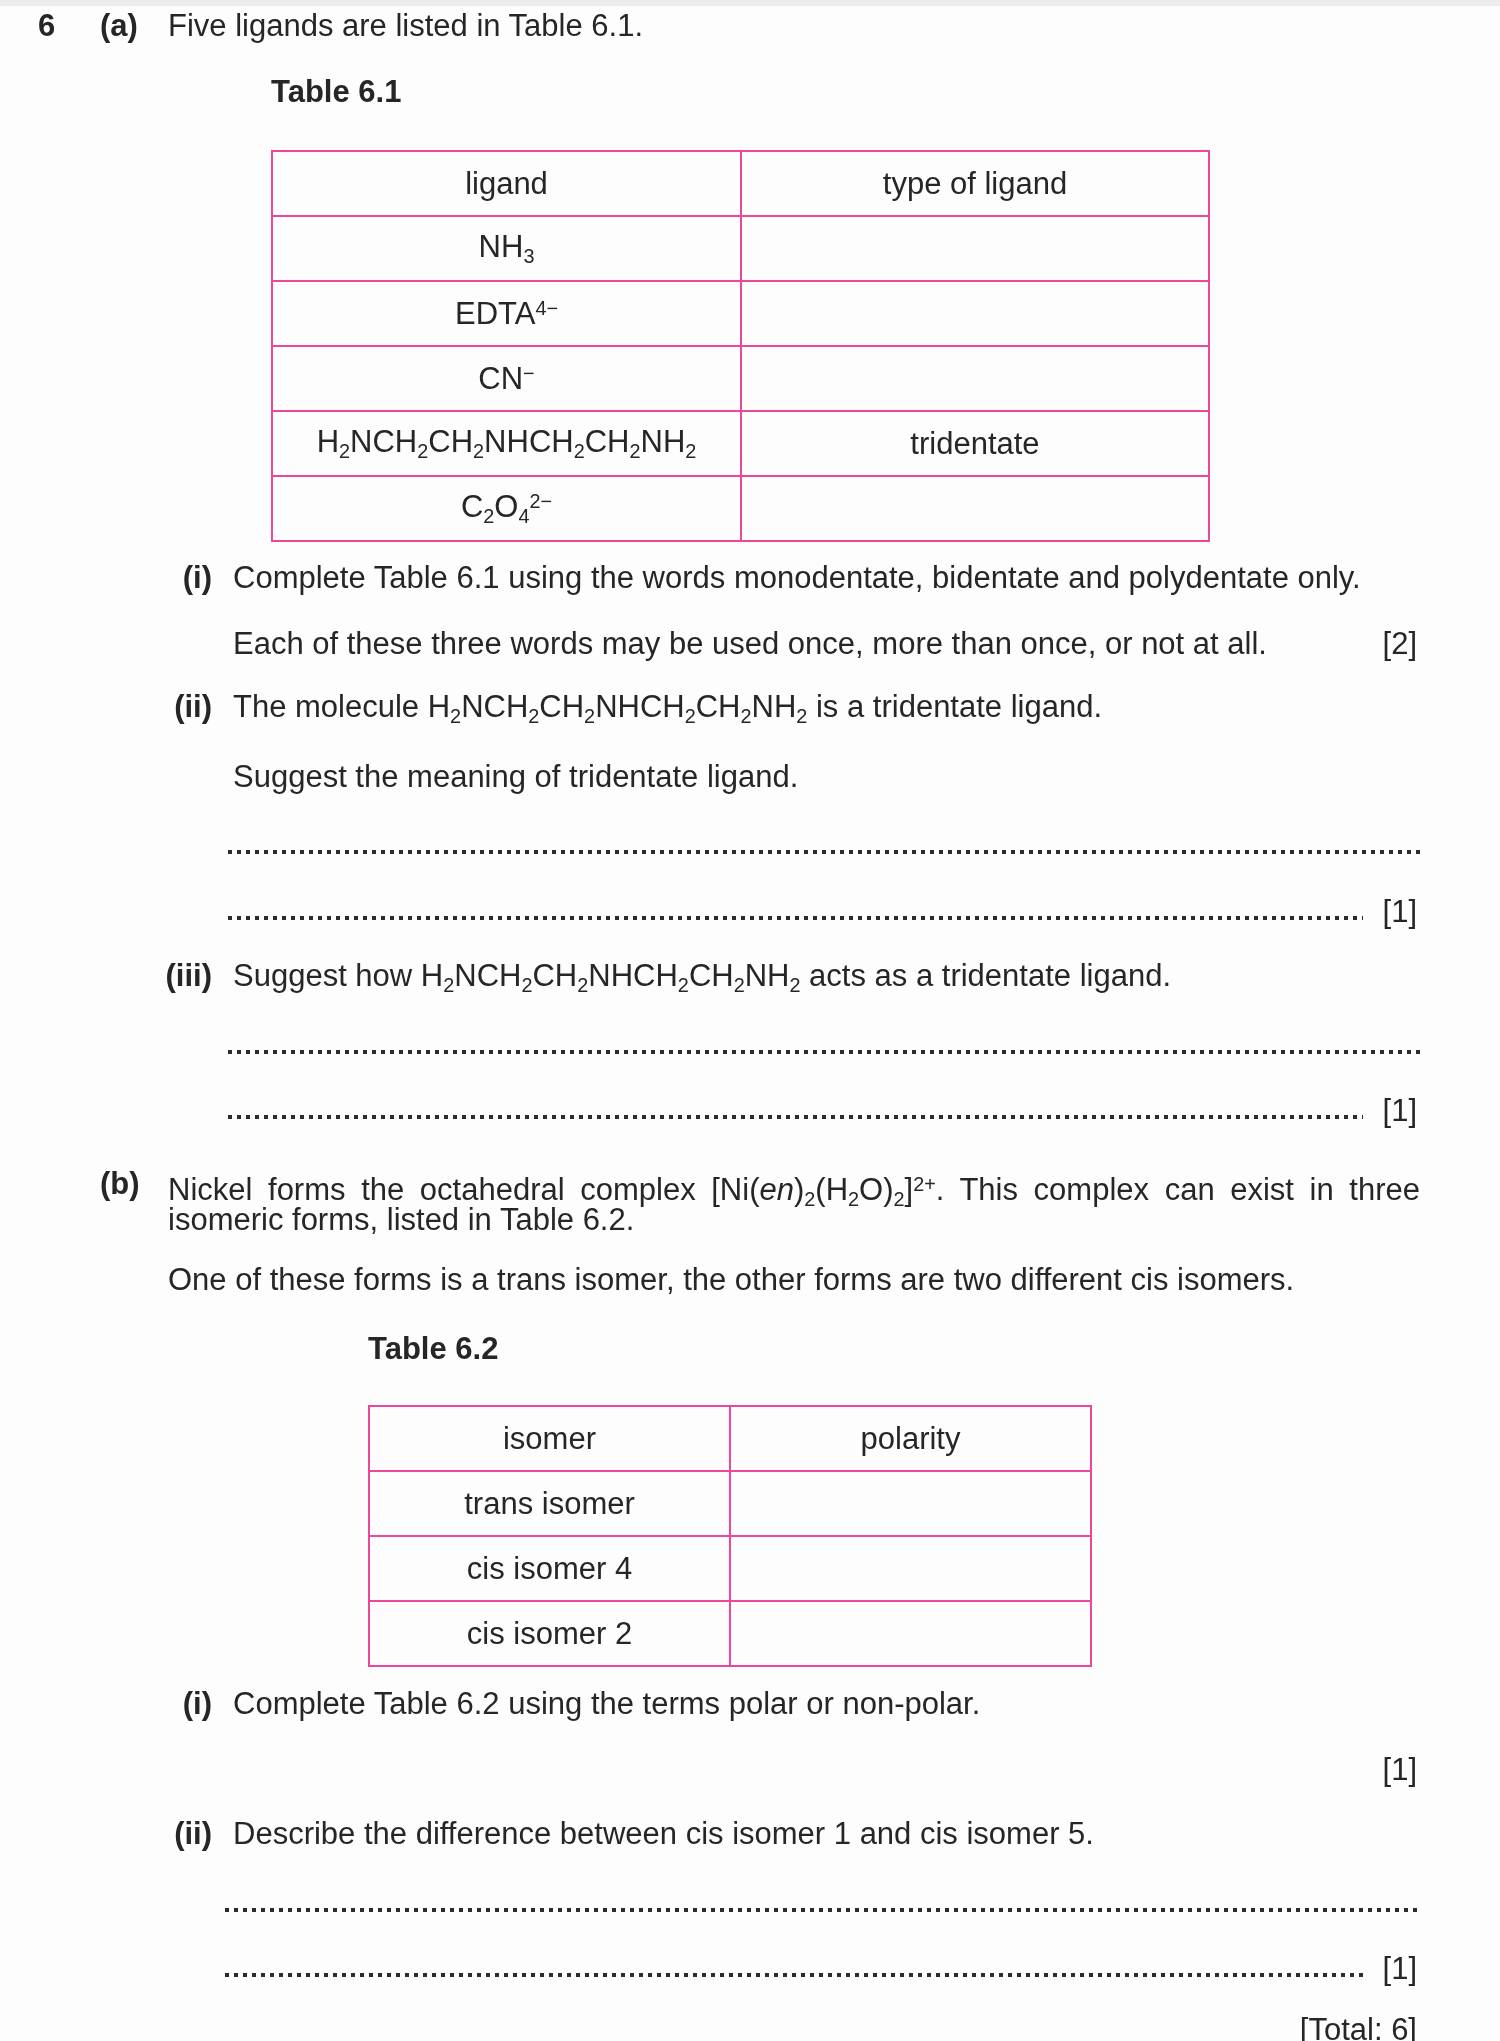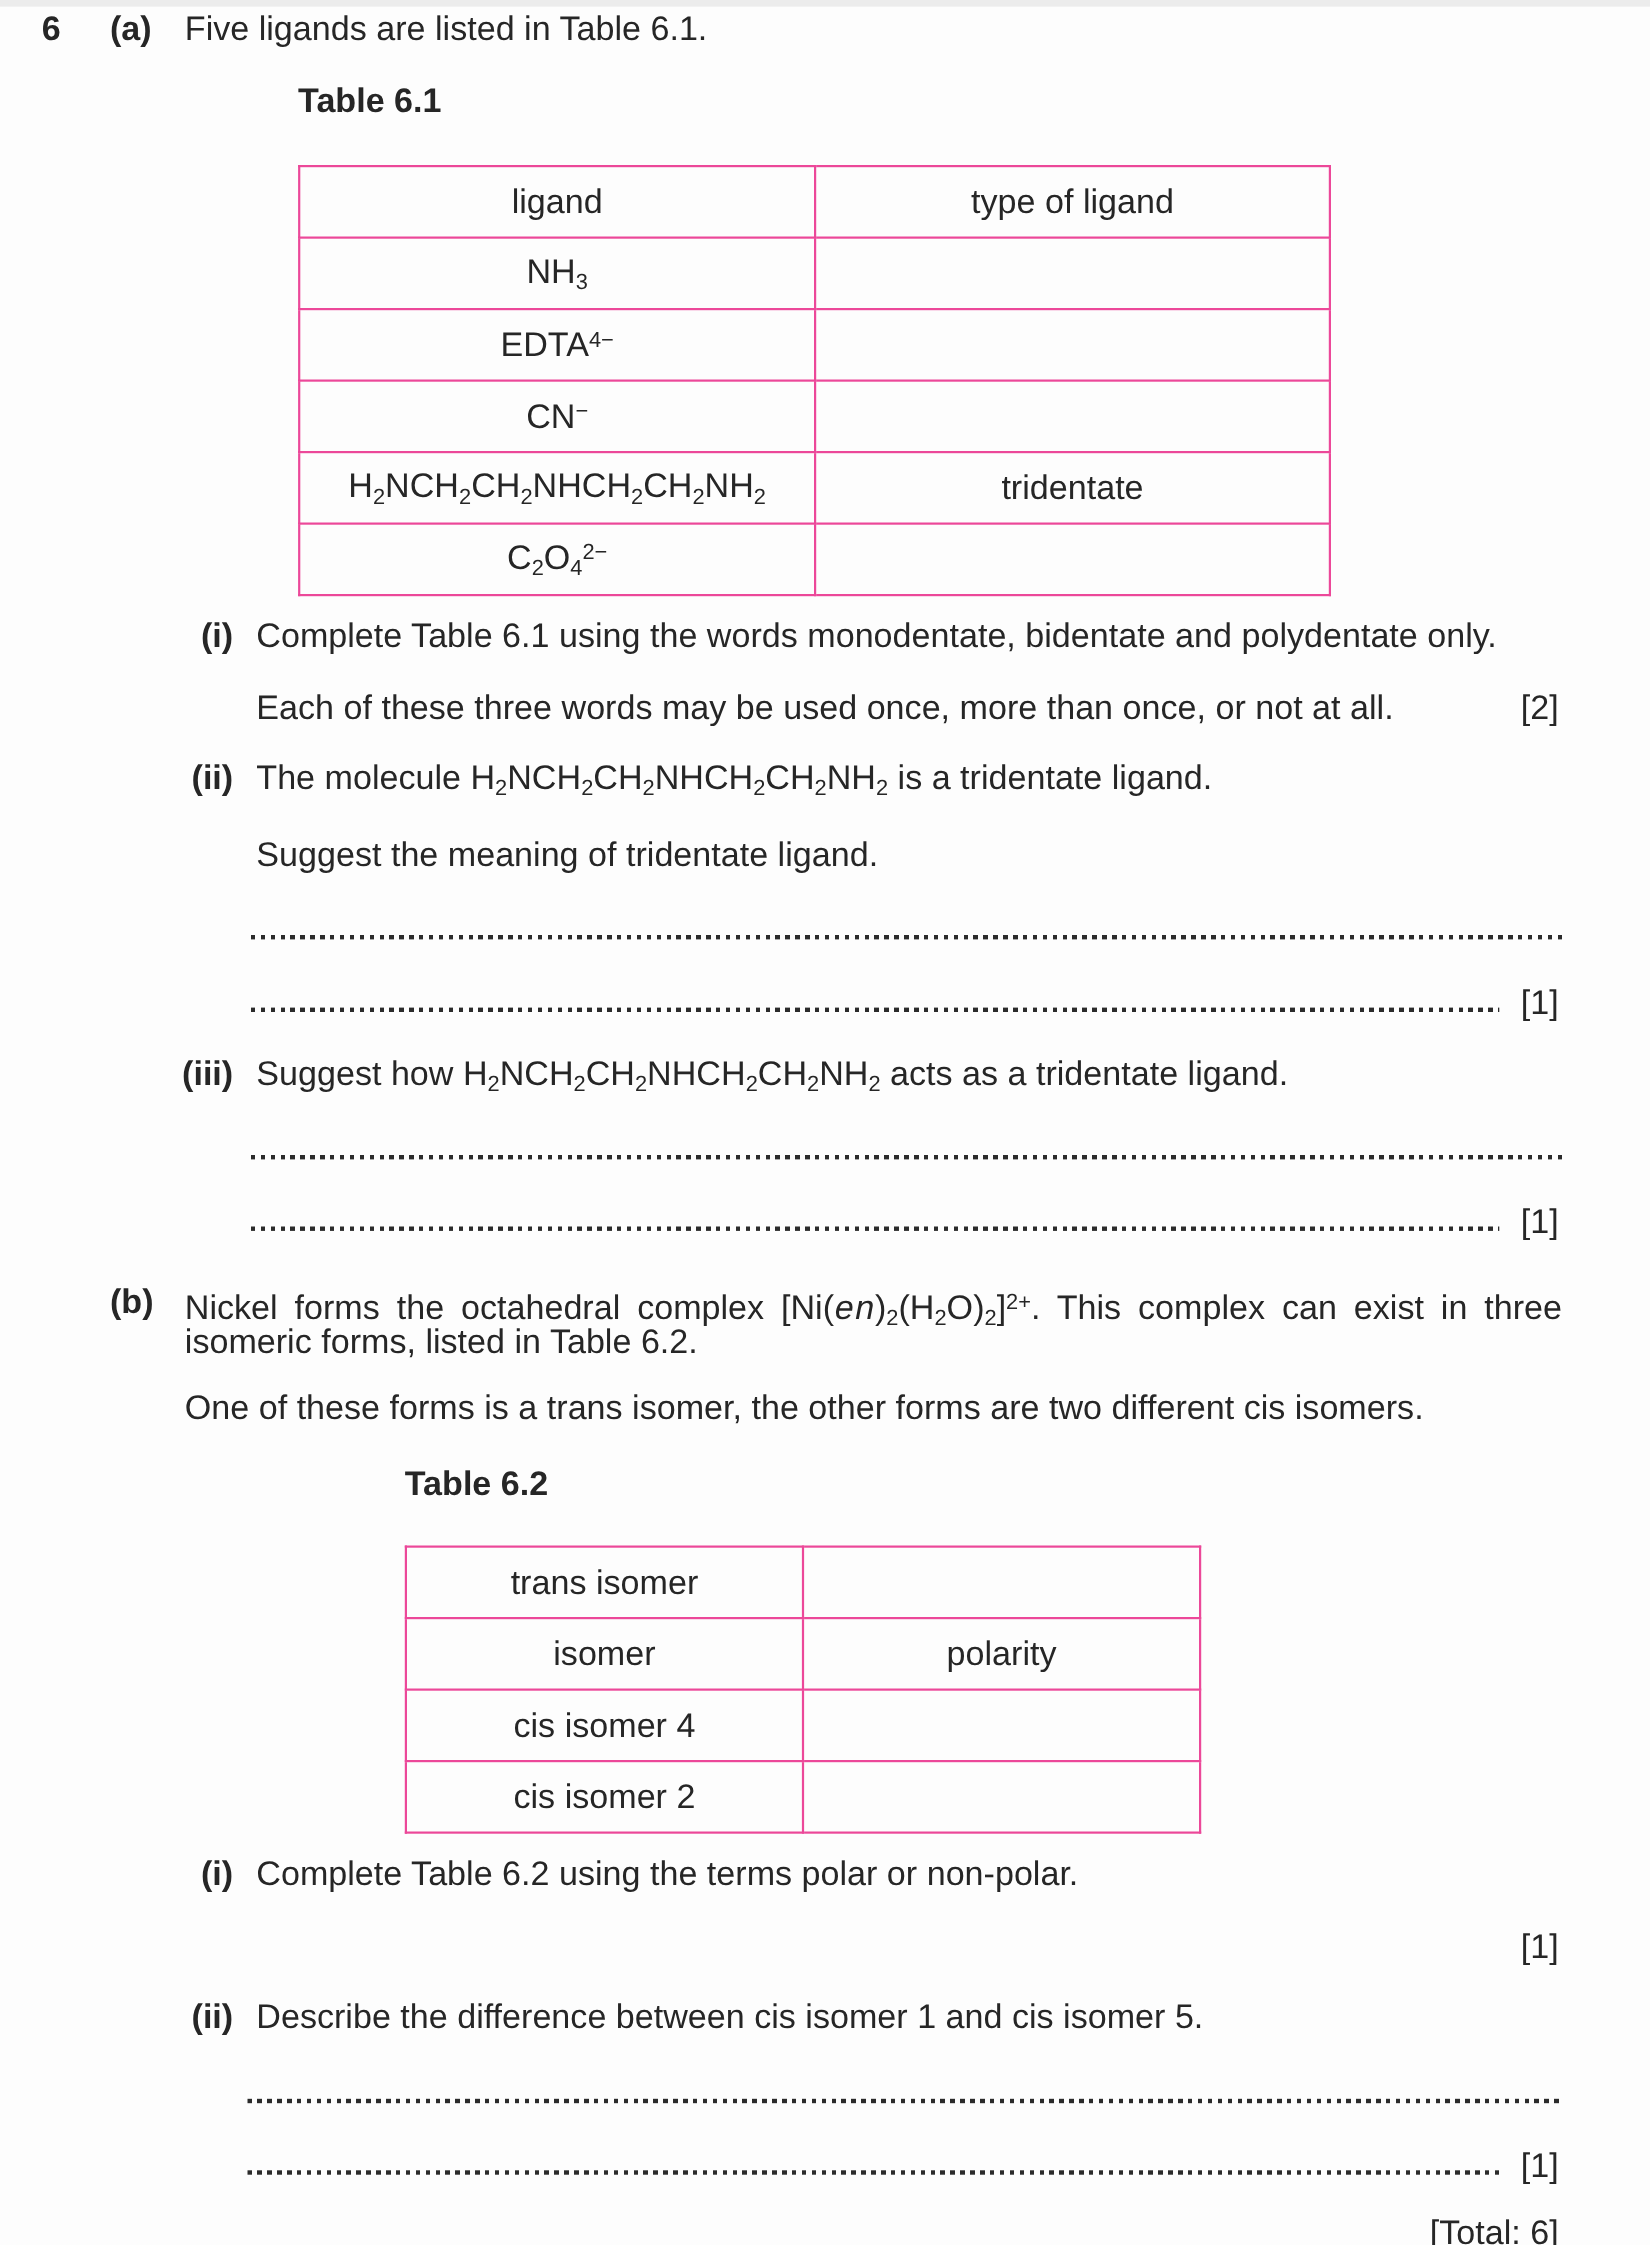--- a/index.html
+++ b/index.html
@@ -30,21 +30,21 @@
   }
   .grid th,.grid td{
     border:2px solid #ec4899;
     height:63px;
     text-align:center;vertical-align:middle;
     font-size:31px;font-weight:400;
     padding:0;
   }
   .sb{font-size:0.64em;vertical-align:-0.3em;}
   .sp{font-size:0.64em;vertical-align:0.45em;}
-  .it{font-style:italic;font-family:Liberation Mono, monospace;}
+  .it{font-style:italic;}
   .dots{
     position:absolute;height:4px;
     background:repeating-linear-gradient(90deg,#2b2b2b 0 4px,transparent 4px 9px);
   }
   .mark{
     position:absolute;right:83px;
     font-size:31px;line-height:36px;white-space:nowrap;
   }
   .just{
     white-space:normal;
@@ -124,26 +124,26 @@
 
   <div class="t b center" style="top:1331px;left:368px;width:722px">Table 6.2</div>
 
   <table class="grid" style="top:1405px;left:368px;width:722px">
     <colgroup>
         <col style="width:361px">
         <col style="width:361px">
       </colgroup>
     <tbody>
         <tr>
+      <th>isomer</th>
+      <th>polarity</th>
+    </tr>
+    <tr>
       <td>trans isomer</td>
       <td></td>
-    </tr>
-    <tr>
-      <th>isomer</th>
-      <th>polarity</th>
     </tr>
     <tr>
       <td>cis isomer 4</td>
       <td></td>
     </tr>
     <tr>
       <td>cis isomer 2</td>
       <td></td>
     </tr>
   </tbody>

